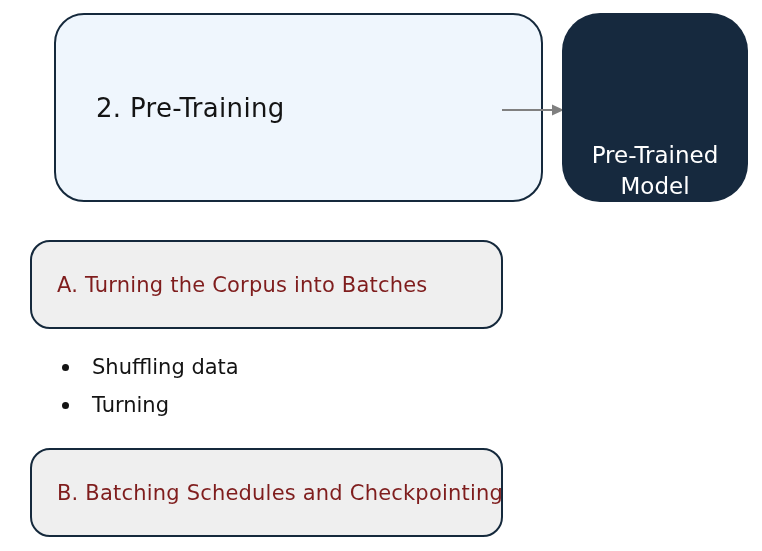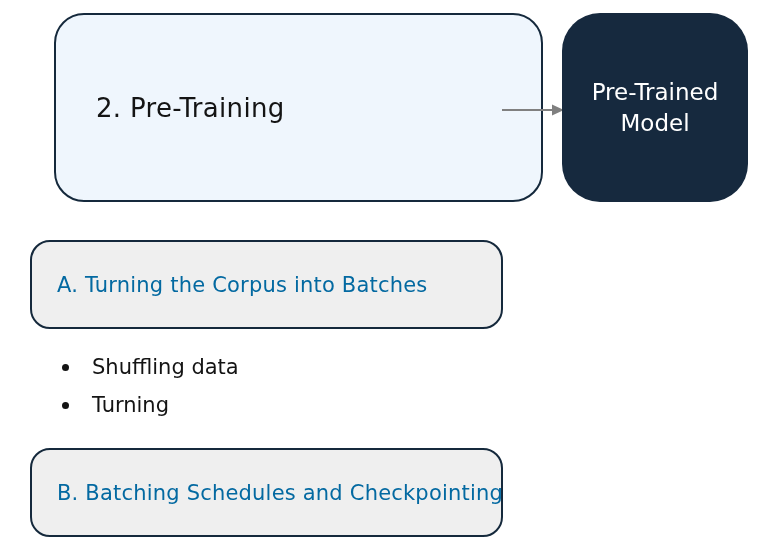--- a/index.html
+++ b/index.html
@@ -44,21 +44,21 @@
   
   .output-box {
     position: absolute;
     left: 562px; top: 13px;
     width: 186px; height: 189px;
     background: #16293e;
     border-radius: 38px;
     display: flex;
     flex-direction: column;
     align-items: center;
-    justify-content: center;
+    justify-content: flex-end;
     color: #ffffff;
     text-align: center;
   }
   .output-line {
     font-size: 23px;
     line-height: 31px;
     white-space: nowrap;
   }
 
   
@@ -72,21 +72,21 @@
     display: flex;
     align-items: center;
     padding-left: 25px;
   }
   .section-box.a { top: 240px; }
   .section-box.b { top: 448px; }
   .section-label {
     font-size: 21px;
     letter-spacing: 0.2px;
     white-space: nowrap;
-    color: #0369a1;
+    color: #7f1d1d;
   }
 
   
   .bullet-list {
     position: absolute;
     left: 62px; top: 348px;
     list-style: none;
   }
   .bullet-item {
     display: flex;

